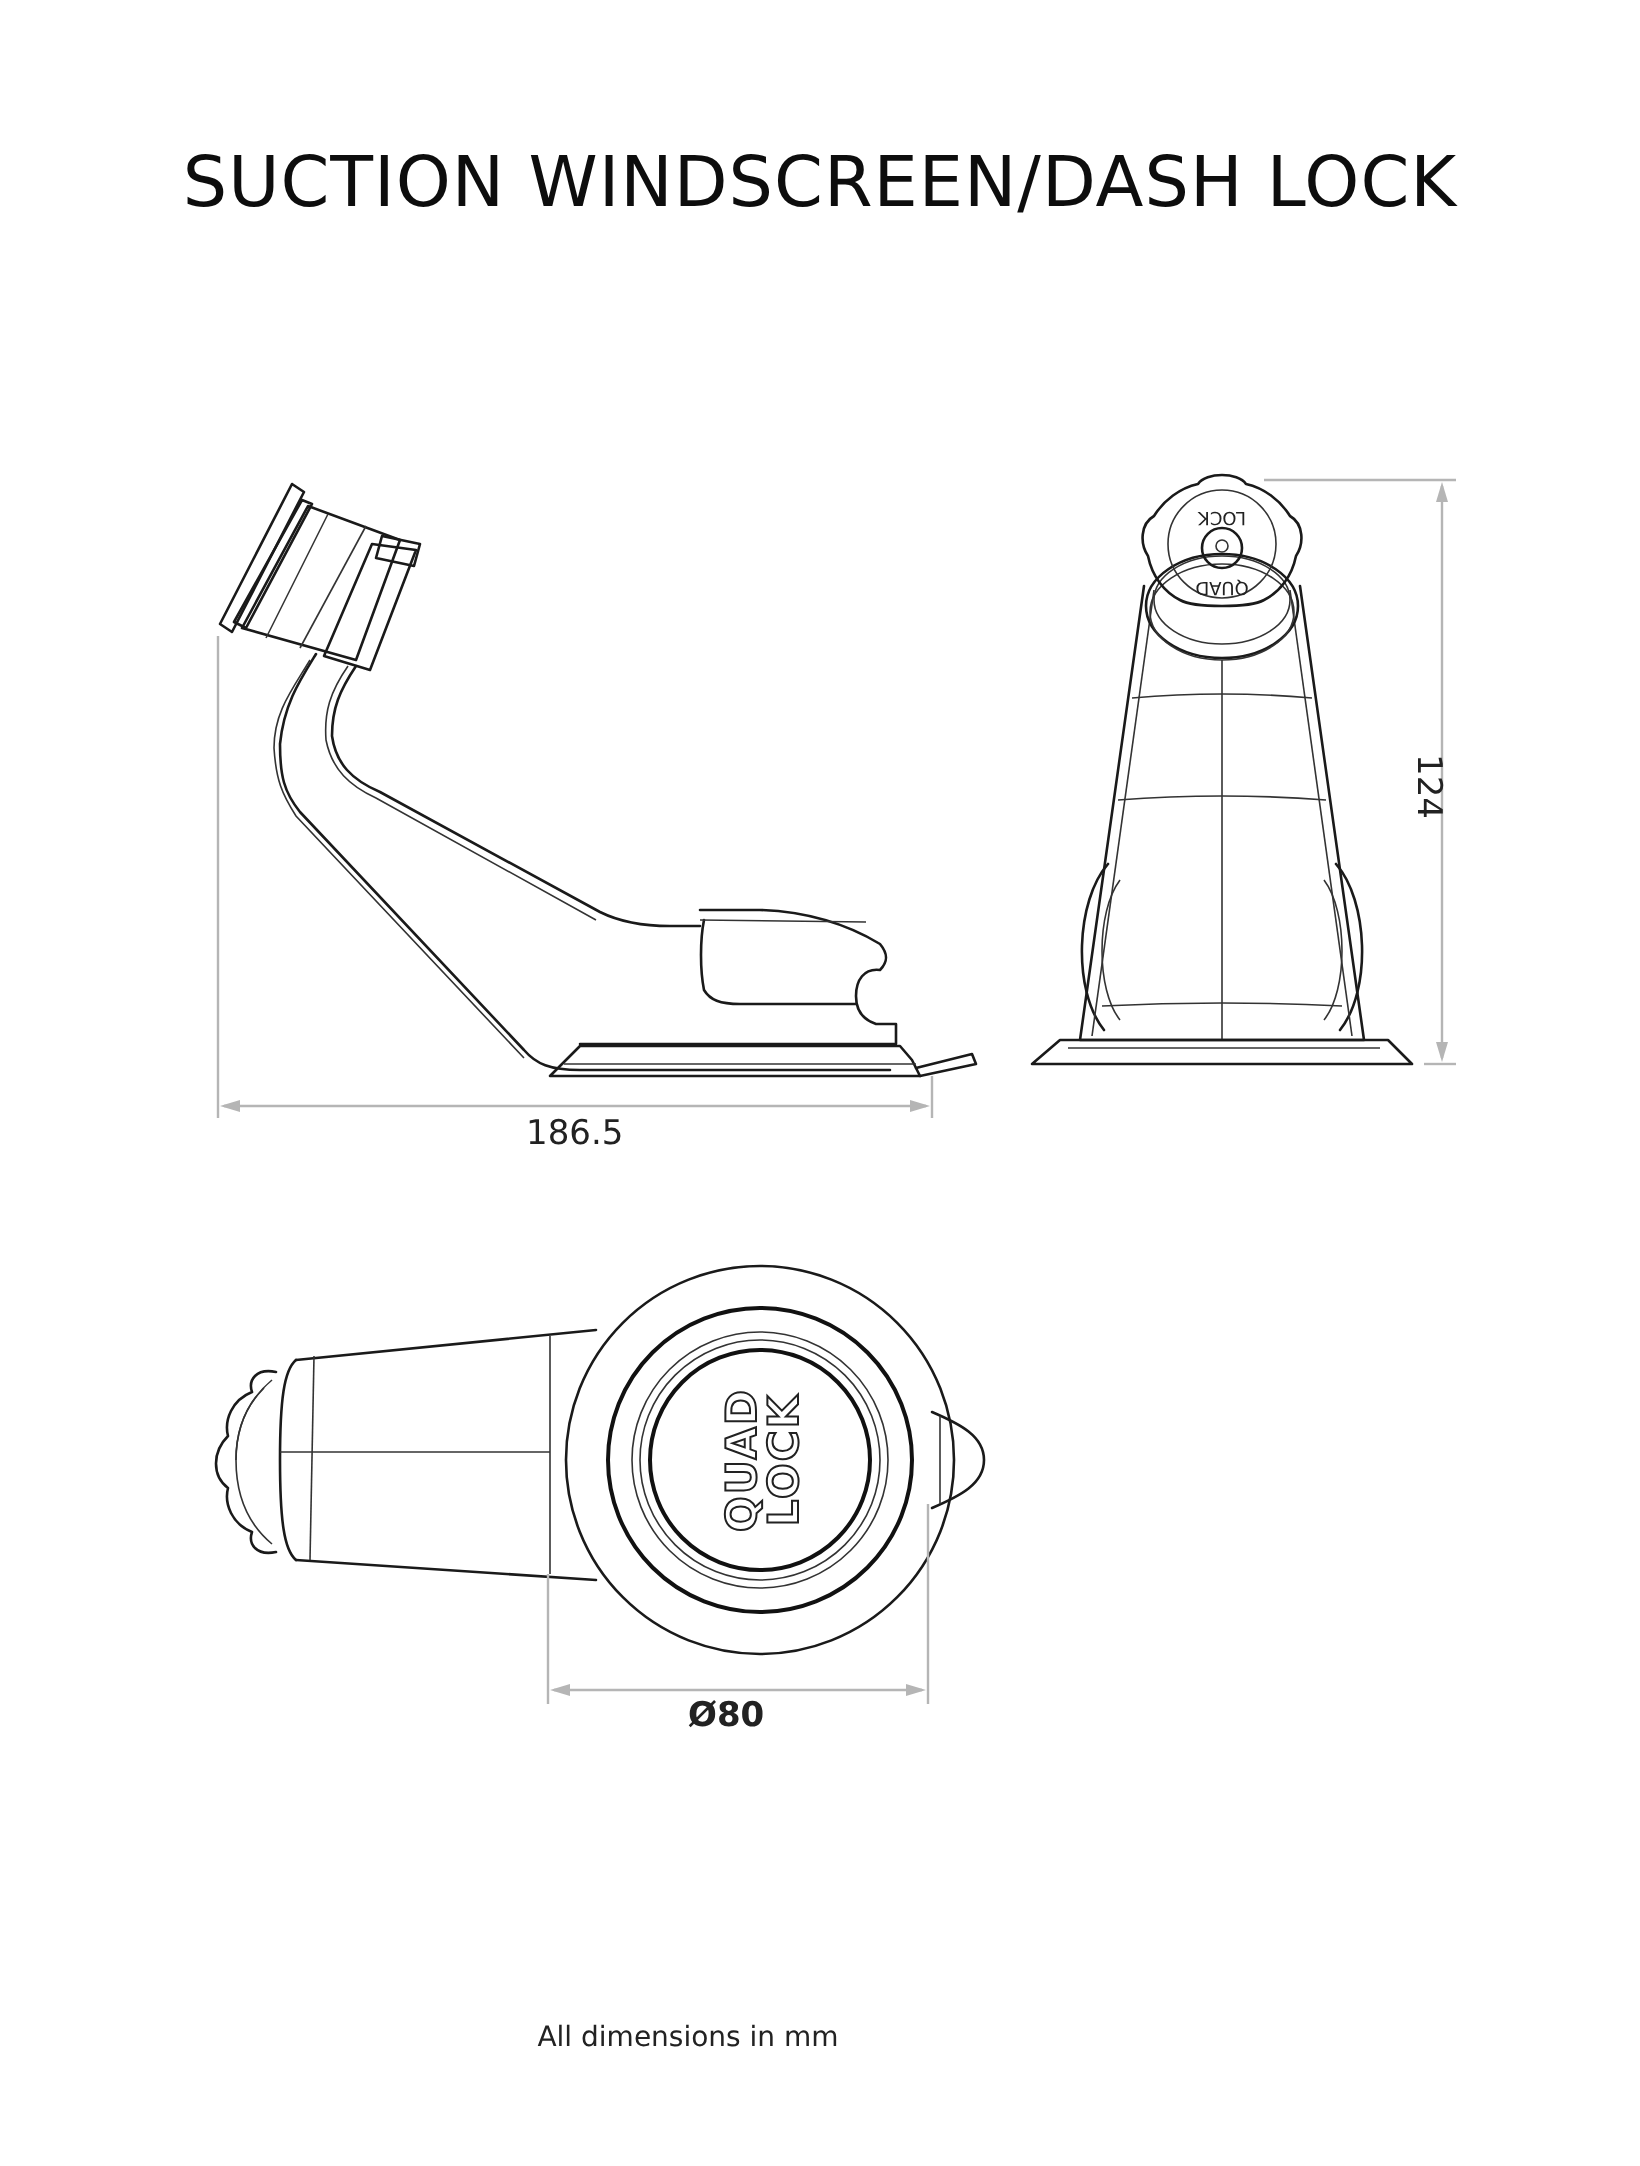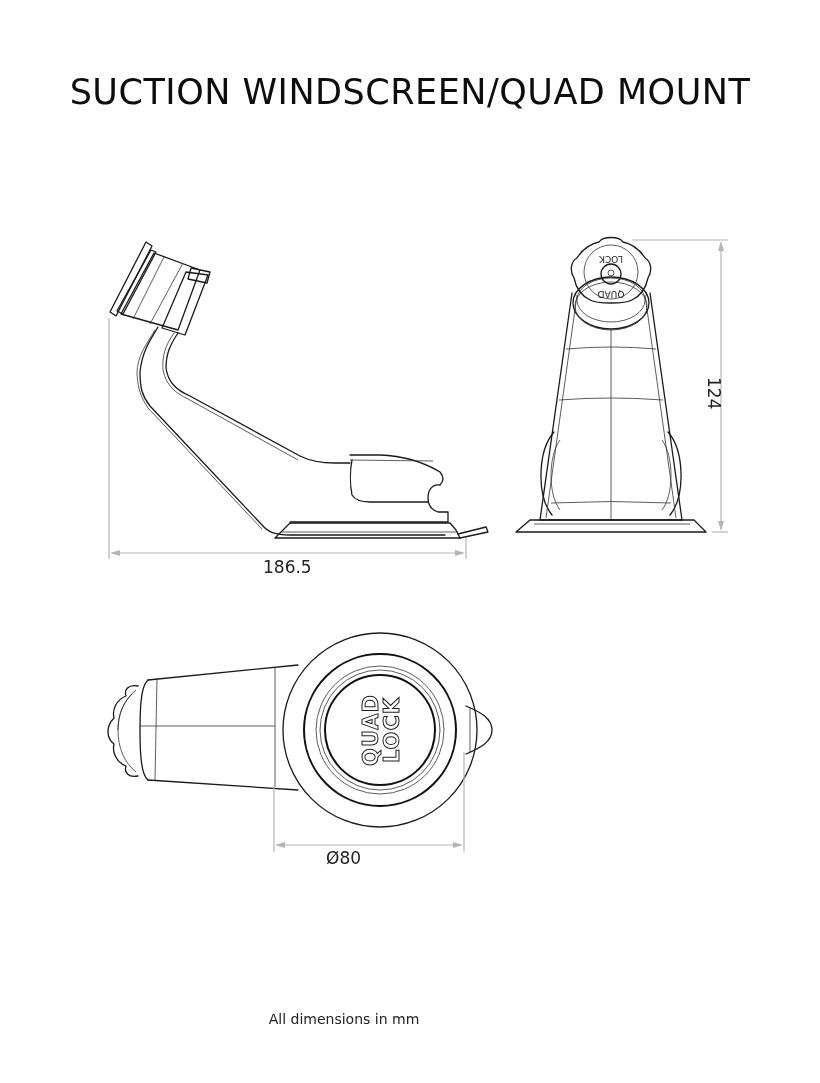--- a/index.html
+++ b/index.html
@@ -10,21 +10,21 @@
   svg { position:absolute; left:0; top:0; }
   .l { fill:none; stroke:#1a1a1a; stroke-width:1.3; stroke-linejoin:round; stroke-linecap:round; }
   .lt { fill:none; stroke:#333; stroke-width:0.8; }
   .lb { fill:none; stroke:#111; stroke-width:2; }
   .dl { fill:none; stroke:#b5b5b5; stroke-width:1.2; }
   .ar { fill:#b5b5b5; }
 </style>
 </head>
 <body>
 
-<div class="title">SUCTION WINDSCREEN/QUAD MOUNT</div>
+<div class="title">SUCTION WINDSCREEN/DASH LOCK</div>
 
 <svg width="820" height="1083">
   <g>
 
     <g>
       <polygon class="l" points="146,242 152,246 116,316 110,312"></polygon>
       <polygon class="l" points="151,250 156,252 123,314 117,311"></polygon>
 
       <polygon class="l" points="154,253 200,270 178,330 121,314"></polygon>
       <line class="lt" x1="164" y1="257" x2="133" y2="319"></line>
@@ -127,15 +127,15 @@
     <line class="dl" x1="274" y1="787" x2="274" y2="852"></line>
     <line class="dl" x1="464" y1="752" x2="464" y2="852"></line>
     <line class="dl" x1="277" y1="845" x2="461" y2="845"></line>
     <polygon class="ar" points="275,845 285,842 285,848"></polygon>
     <polygon class="ar" points="463,845 453,842 453,848"></polygon>
   </g>
 </svg>
 
 <div class="dim" style="left:263px; top:557px;">186.5</div>
 <div class="dim" style="left:724px; top:377px; transform:rotate(90deg); transform-origin:left top;">124</div>
-<div class="dim" style="left:326px; top:848px;">Ø80</div>
+<div class="dim" style="left:344px; top:848px;font-weight:bold;">Ø80</div>
 
 <div class="footer">All dimensions in mm</div>
 
 </body></html>

